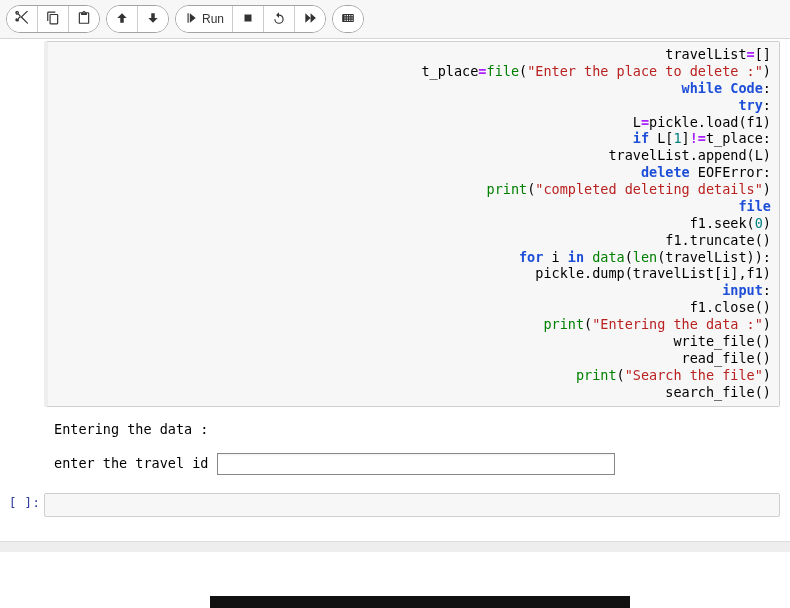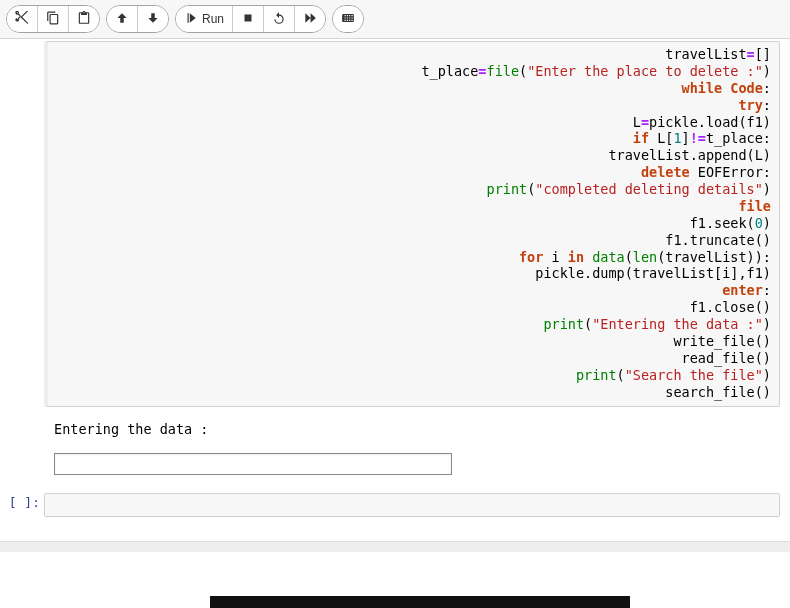--- a/index.html
+++ b/index.html
@@ -109,21 +109,21 @@
   }
   .empty-cell-area {
     flex: 1;
     border: 1px solid #cfcfcf;
     background: #f7f7f7;
     border-radius: 2px;
     margin: 2px 10px 6px 0;
     height: 22px;
   }
   
-  .kw { color: #c2410c; font-weight: bold; }     
+  .kw { color: #1d4ed8; font-weight: bold; }     
   .bi { color: #008000; }                         
   .op { color: #AA22FF; font-weight: bold; }       
   .num { color: #008080; }                        
   .str { color: #BA2121; }
   .footer-bar {
     height: 10px;
     background: #eee;
     border-top: 1px solid #ddd;
     margin-top: 18px;
   }
@@ -237,35 +237,36 @@
                 L<span class="op">=</span>pickle.load(f1)
                 <span class="kw">if</span> L[<span class="num">1</span>]<span class="op">!=</span>t_place:
                     travelList.append(L)
             <span class="kw">delete</span> EOFError:
                 <span class="bi">print</span>(<span class="str">"completed deleting details"</span>)
                 <span class="kw">file</span>
         f1.seek(<span class="num">0</span>)
         f1.truncate()
         <span class="kw">for</span> i <span class="kw">in</span> <span class="bi">data</span>(<span class="bi">len</span>(travelList)):
             pickle.dump(travelList[i],f1)
-    <span class="kw">enter</span>:
+    <span class="kw">input</span>:
         f1.close()
 <span class="bi">print</span>(<span class="str">"Entering the data :"</span>)
 write_file()
 read_file()
 <span class="bi">print</span>(<span class="str">"Search the file"</span>)
 search_file()</div>
     </div>
   </div>
 
   <div class="cell">
     <div class="prompt-col"></div>
     <div class="out-area">
       <div>Entering the data :</div>
       <div style="height:12px"></div>
+      <span>enter the travel id</span>
       <input type="text" value="" style="">
     </div>
   </div>
 
   <div class="cell" style="margin-top:6px;">
     <div class="prompt-col in">[ ]:</div>
     <div class="empty-cell-area"></div>
   </div>
 
 </div>

